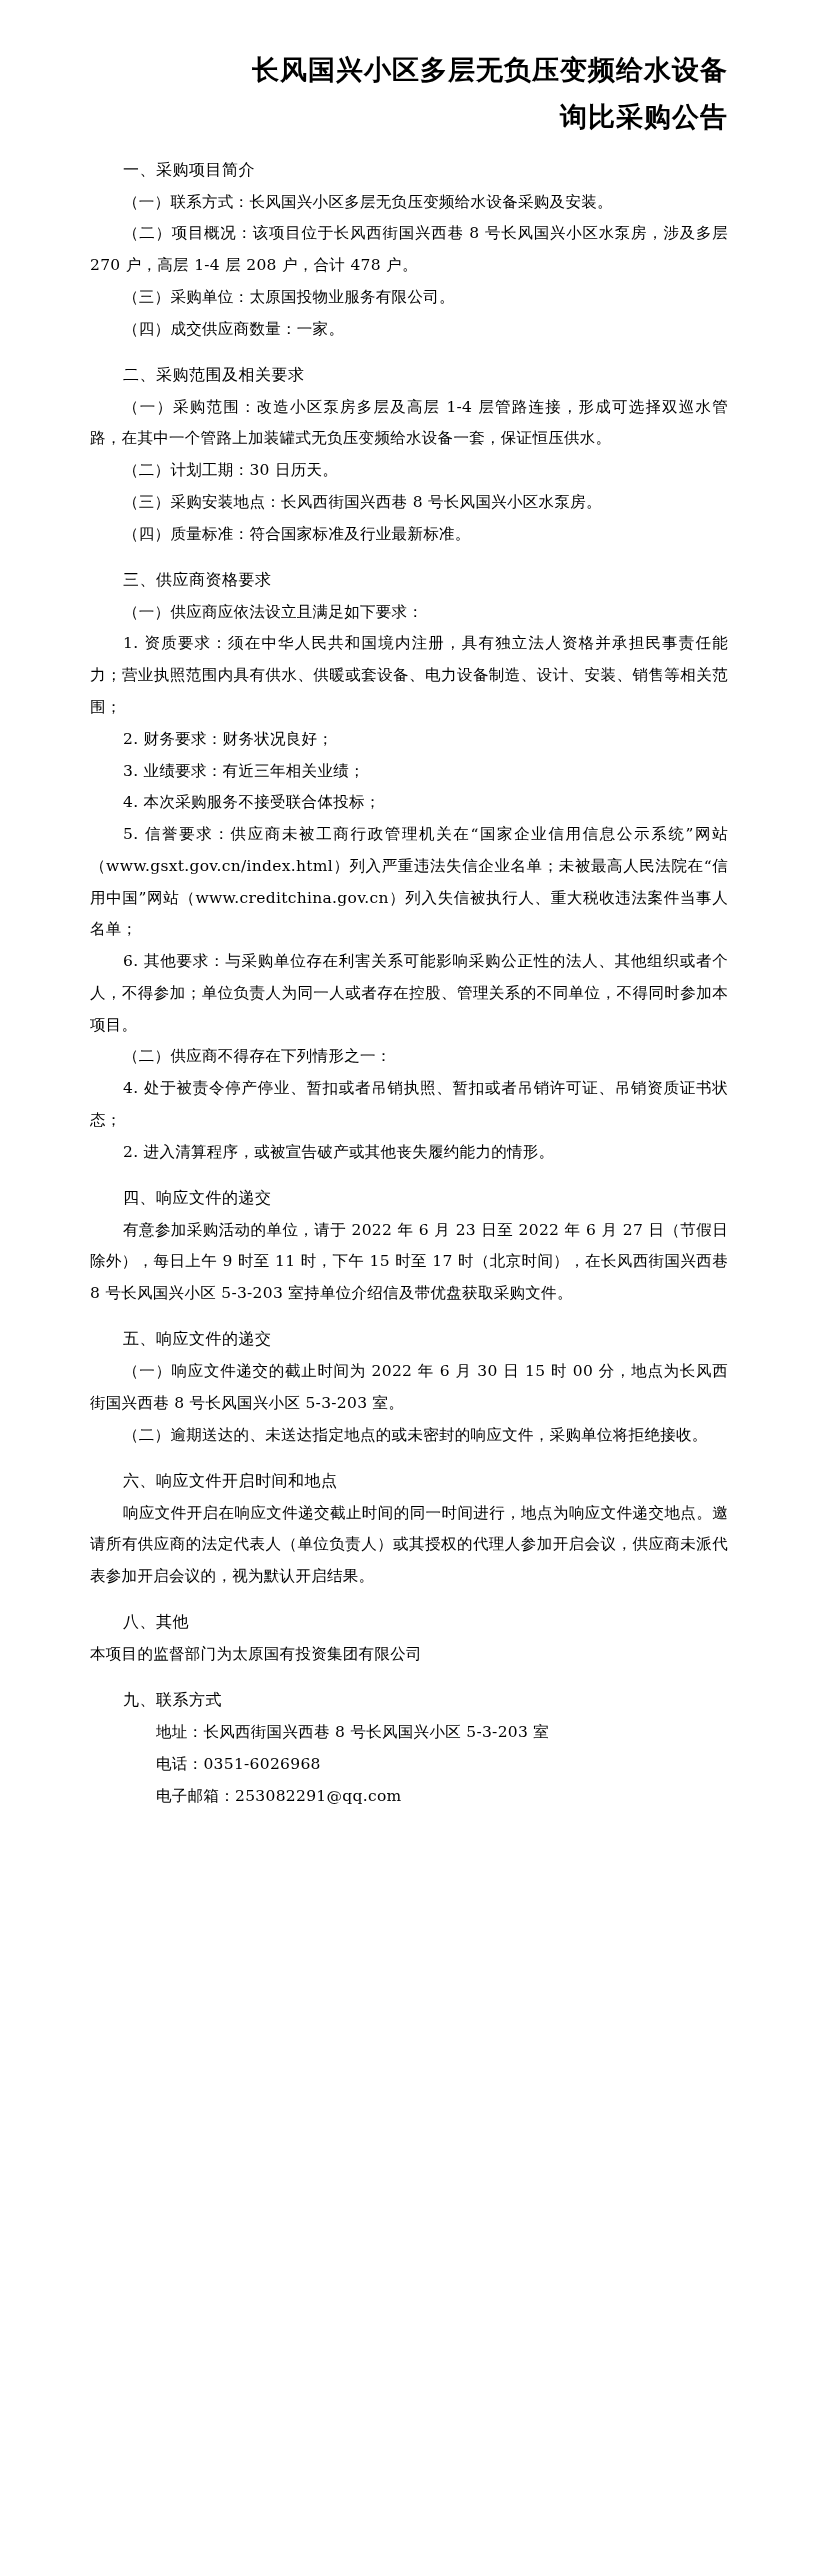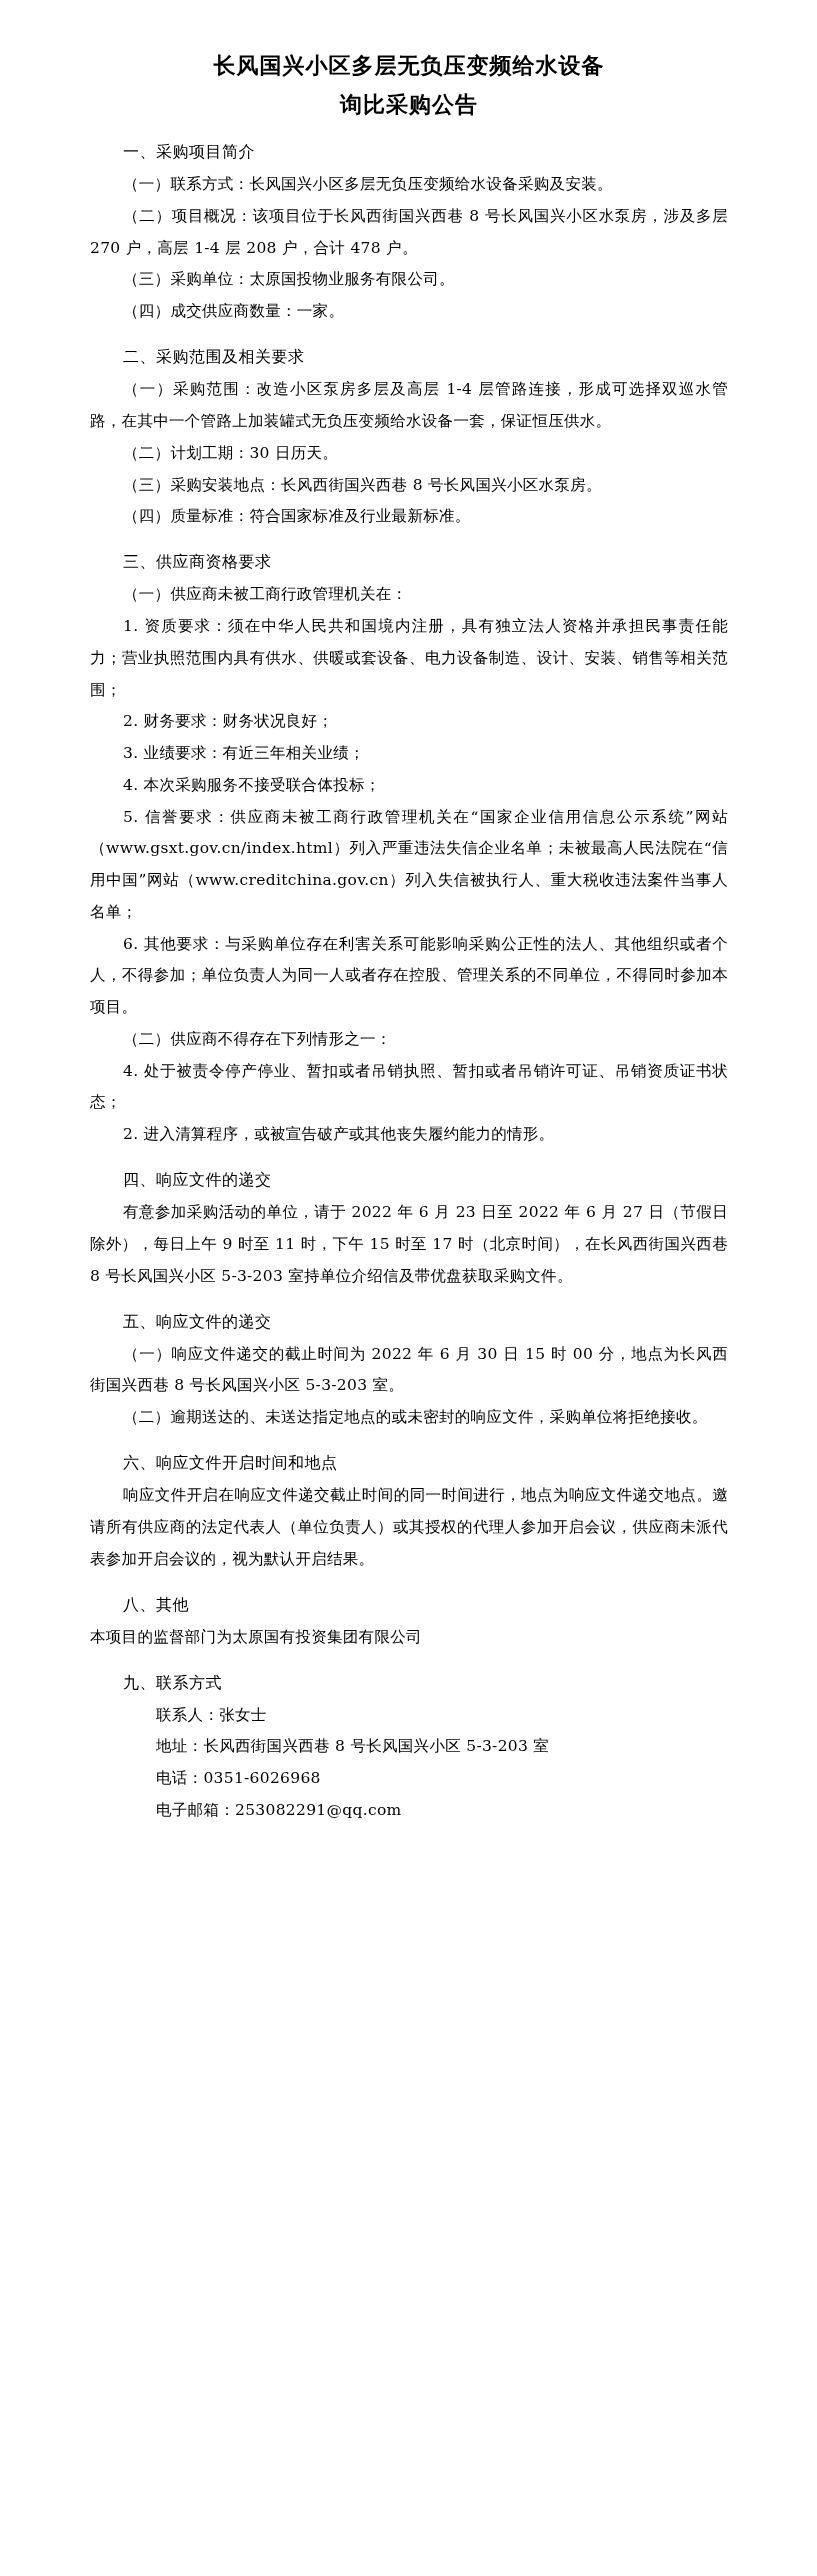--- a/index.html
+++ b/index.html
@@ -13,22 +13,22 @@
   }
   .page {
     width: 818px;
     min-height: 2785px;
     margin: 0 auto;
     background: #ffffff;
     box-sizing: border-box;
     padding: 46px 90px 31px 90px;
   }
   .doc-title {
-    text-align: center;
-    font-size: 22px;
+    text-align: right;
+    font-size: 27px;
     font-weight: bold;
     line-height: 1.75;
     letter-spacing: 1px;
     margin: 0 0 3.1px 0;
   }
   .doc-title .line2 {
     display: block;
   }
   .section-head {
     font-size: 16px;
@@ -75,21 +75,21 @@
   <div>
     <p class="section-head">二、采购范围及相关要求</p>
     <p class="para">（一）采购范围：改造小区泵房多层及高层 1-4 层管路连接，形成可选择双巡水管路，在其中一个管路上加装罐式无负压变频给水设备一套，保证恒压供水。</p>
     <p class="para">（二）计划工期：30 日历天。</p>
     <p class="para">（三）采购安装地点：长风西街国兴西巷 8 号长风国兴小区水泵房。</p>
     <p class="para">（四）质量标准：符合国家标准及行业最新标准。</p>
   </div>
 
   <div>
     <p class="section-head">三、供应商资格要求</p>
-    <p class="para">（一）供应商未被工商行政管理机关在：</p>
+    <p class="para">（一）供应商应依法设立且满足如下要求：</p>
     <p class="para">1. 资质要求：须在中华人民共和国境内注册，具有独立法人资格并承担民事责任能力；营业执照范围内具有供水、供暖或套设备、电力设备制造、设计、安装、销售等相关范围；</p>
     <p class="para">2. 财务要求：财务状况良好；</p>
     <p class="para">3. 业绩要求：有近三年相关业绩；</p>
     <p class="para">4. 本次采购服务不接受联合体投标；</p>
     <p class="para">5. 信誉要求：供应商未被工商行政管理机关在“国家企业信用信息公示系统”网站（www.gsxt.gov.cn/index.html）列入严重违法失信企业名单；未被最高人民法院在“信用中国”网站（www.creditchina.gov.cn）列入失信被执行人、重大税收违法案件当事人名单；</p>
     <p class="para">6. 其他要求：与采购单位存在利害关系可能影响采购公正性的法人、其他组织或者个人，不得参加；单位负责人为同一人或者存在控股、管理关系的不同单位，不得同时参加本项目。</p>
     <p class="para">（二）供应商不得存在下列情形之一：</p>
     <p class="para">4. 处于被责令停产停业、暂扣或者吊销执照、暂扣或者吊销许可证、吊销资质证书状态；</p>
     <p class="para">2. 进入清算程序，或被宣告破产或其他丧失履约能力的情形。</p>
   </div>
@@ -113,20 +113,19 @@
   <div>
   </div>
 
   <div>
     <p class="section-head">八、其他</p>
     <p class="para noindent">本项目的监督部门为太原国有投资集团有限公司</p>
   </div>
 
   <div>
     <p class="section-head">九、联系方式</p>
-    <p class="para contact">联系人：张女士</p>
     <p class="para contact">地址：长风西街国兴西巷 8 号长风国兴小区 5-3-203 室</p>
     <p class="para contact">电话：0351-6026968</p>
     <p class="para contact">电子邮箱：253082291@qq.com</p>
   </div>
 
 </div>
 
 
 </body></html>

